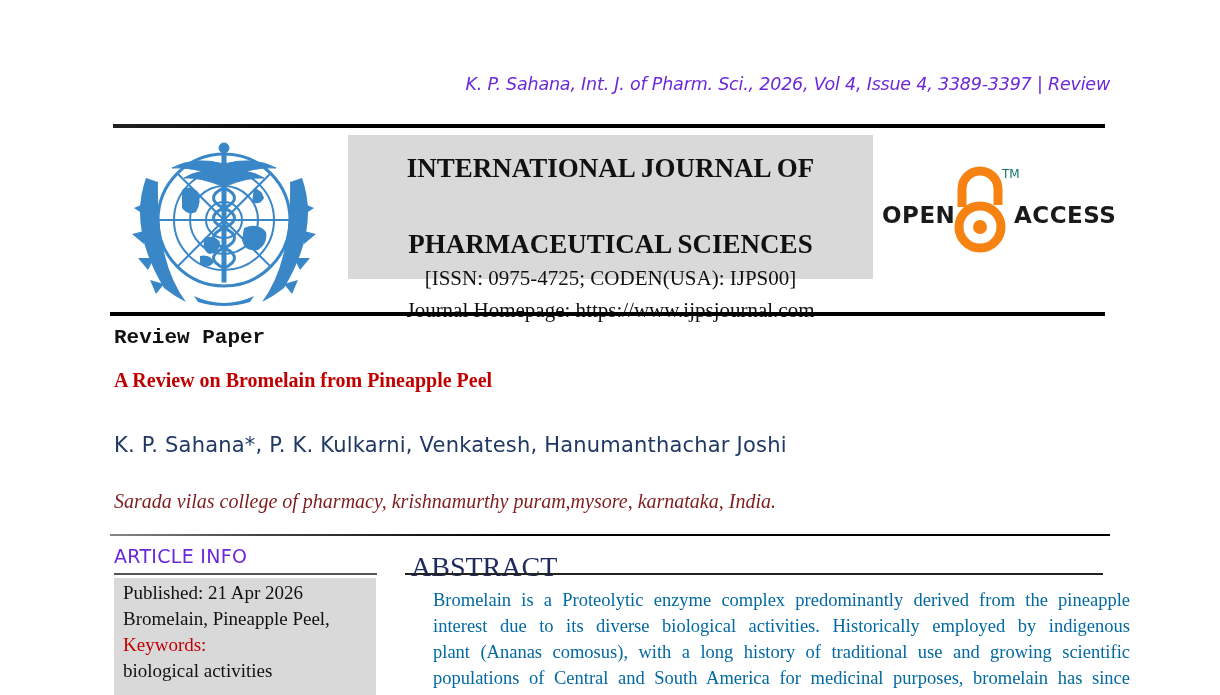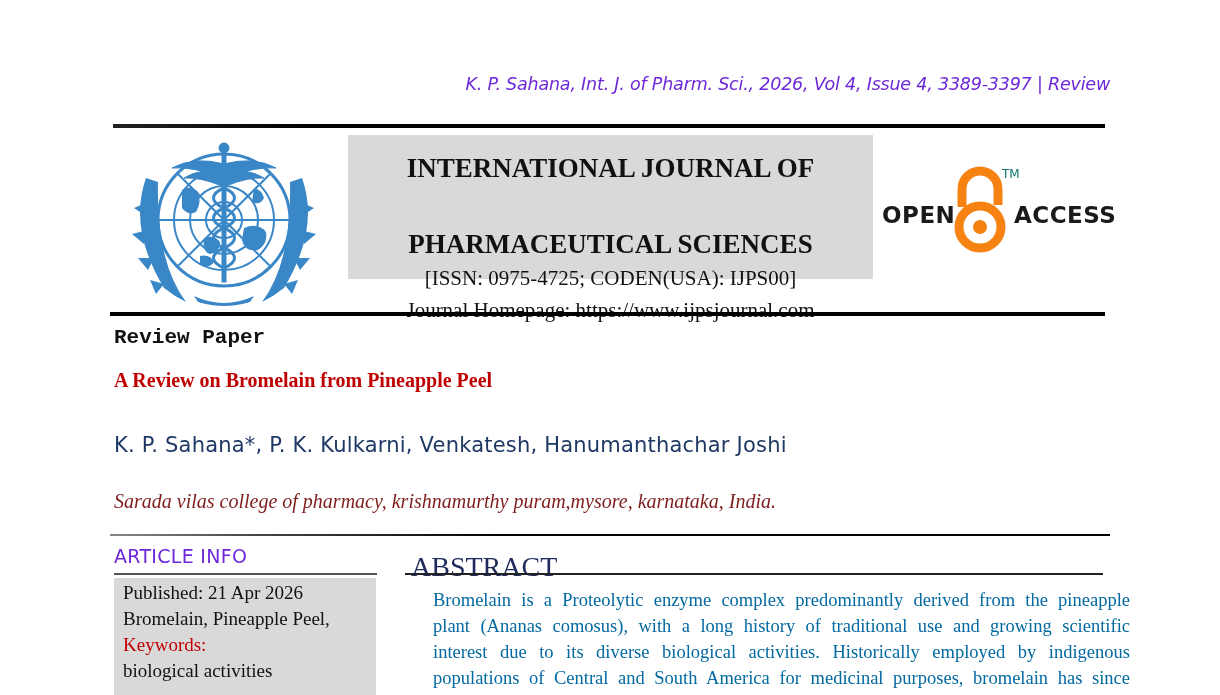--- a/index.html
+++ b/index.html
@@ -127,16 +127,16 @@
   <div class="row first">Published: 21 Apr 2026</div>
   <div class="row">Bromelain, Pineapple Peel,</div>
   <div class="row kw-label">Keywords:</div>
   <div class="row">biological activities</div>
 </div>
 
 <div class="abs-head">ABSTRACT</div>
 <div class="abs-rule"></div>
 <div class="abs-body">
   <span class="line">Bromelain is a Proteolytic enzyme complex predominantly derived from the pineapple</span>
+  <span class="line">interest due to its diverse biological activities. Historically employed by indigenous</span>
   <span class="line">plant (Ananas comosus), with a long history of traditional use and growing scientific</span>
-  <span class="line">interest due to its diverse biological activities. Historically employed by indigenous</span>
   <span class="line">populations of Central and South America for medicinal purposes, bromelain has since</span>
 </div>
 
 </body></html>

